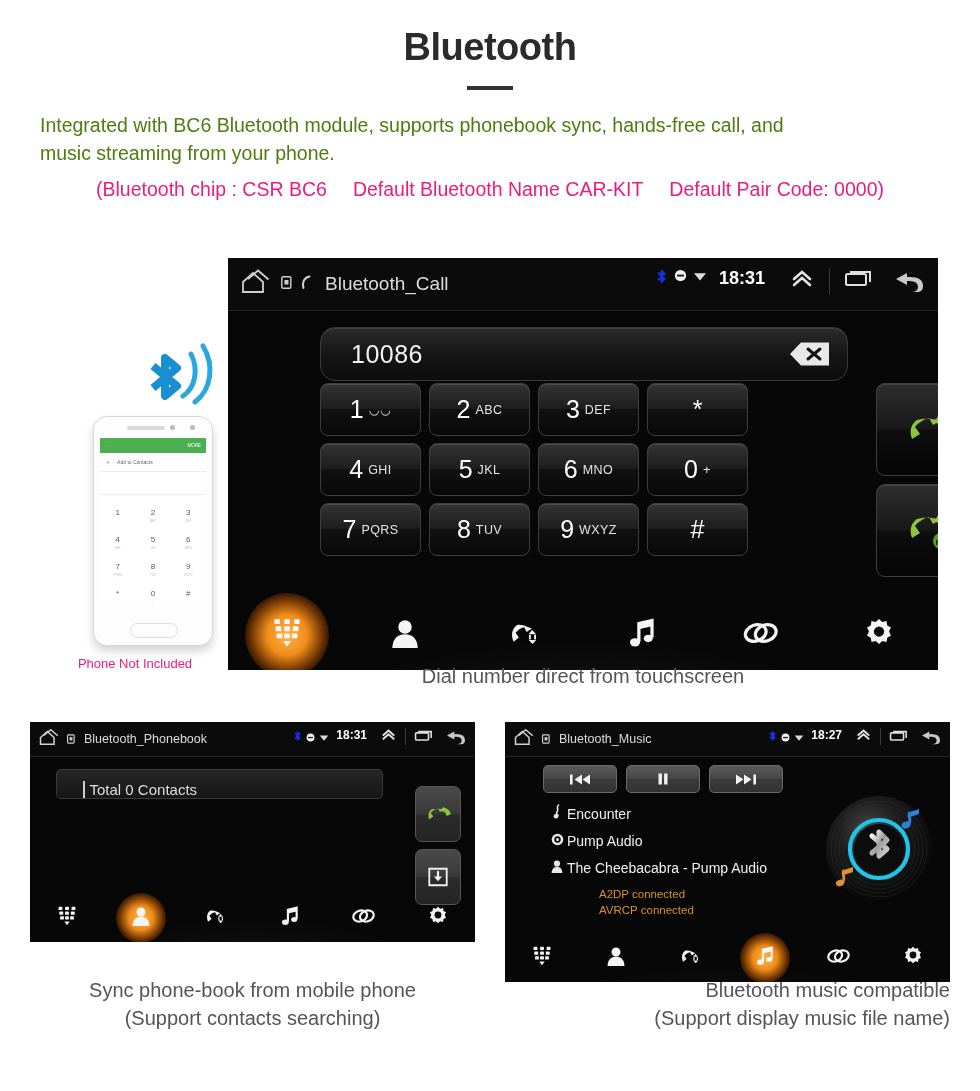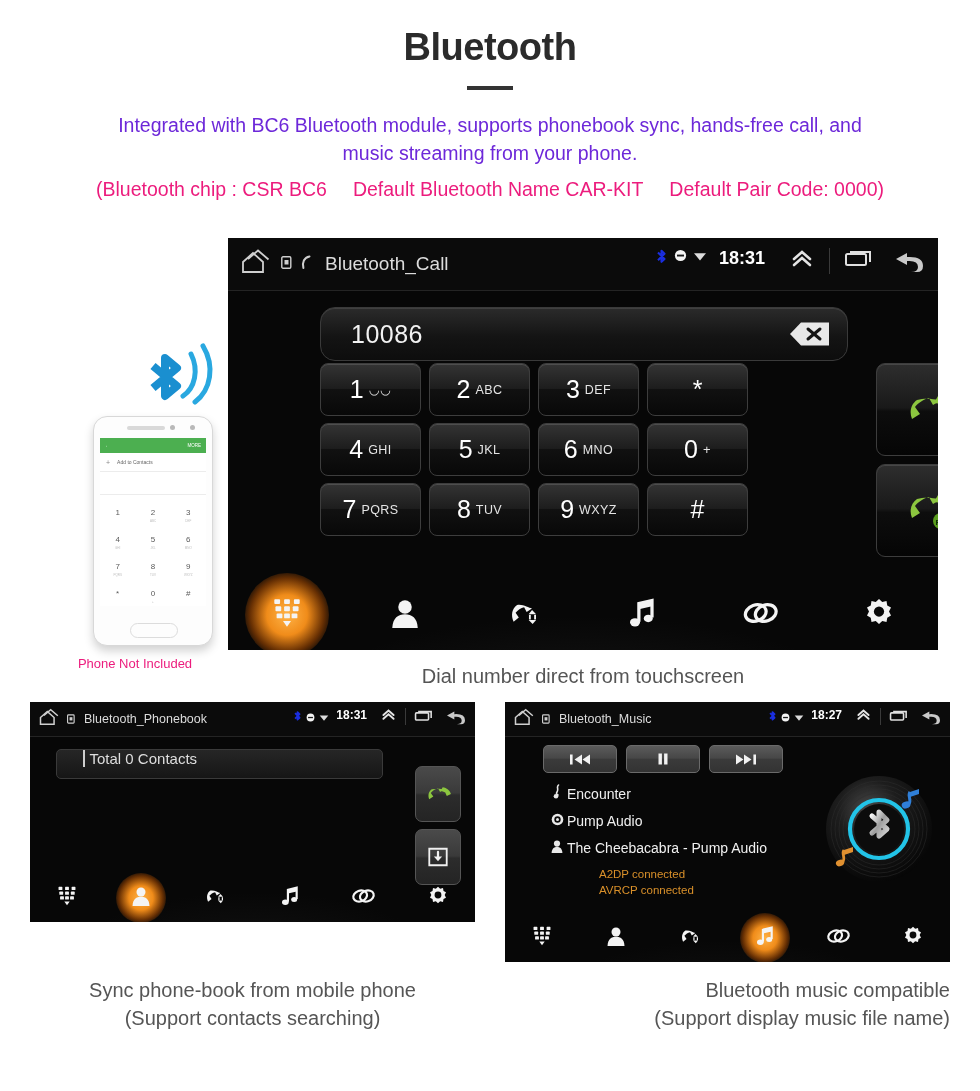--- a/index.html
+++ b/index.html
@@ -23,42 +23,42 @@
     letter-spacing: -0.5px;
     padding-top: 28px;
     line-height: 1.05;
   }
   .title-rule {
     width: 46px; height: 4px;
     background: #333;
     margin: 18px auto 0 auto;
   }
   .intro {
-    text-align: center;
     font-size: 19.5px;
-    color: #6d28d9;
+    color: #4d7c0f;
     line-height: 1.42;
     margin: 22px auto 0 auto;
     width: 900px;
   }
   .pinkline {
     text-align: center;
     color: #ec1c7d;
     font-size: 19.5px;
     margin-top: 11px;
     white-space: nowrap;
   }
   .pinkline .seg { display: inline-block; }
   .pinkline .gap { display: inline-block; width: 26px; }
 
   
   .screen {
     background: #050505;
     position: absolute;
     overflow: hidden;
+    margin-top: 20px;
   }
   .hud-bar {
     display: flex;
     align-items: center;
     background: #0b0b0b;
     border-bottom: 1px solid #242424;
     position: relative;
   }
   .hud-left { display: flex; align-items: center; }
   .hud-title { color: #dcdcdc; }
@@ -216,21 +216,21 @@
       radial-gradient(ellipse 260px 100px at 50% 120%, rgba(110,110,110,0.26) 0%, rgba(50,50,50,0.10) 48%, rgba(0,0,0,0) 74%),
       #070707;
   }
   #pb-screen .hud-bar { height: 34px; padding: 0 8px; }
   #pb-screen .hud-title { font-size: 12.5px; margin-left: 9px; }
   #pb-screen .hud-time { font-size: 12px; margin: 0 7px; }
   .search-field {
     position: absolute; left: 26px; top: 47px; width: 325px; height: 28px;
     background: linear-gradient(#262626, #161616);
     border: 1px solid #3a3a3a; border-radius: 5px;
-    display: flex; align-items: flex-start;
+    display: flex; align-items: flex-end;
   }
   .caret { width: 1.5px; height: 17px; background: #cfcfcf; margin-left: 26px; }
   .search-text { color: #dedede; font-size: 15px; margin-left: 5px; }
   .pb-actions { position: absolute; right: 14px; top: 64px; }
   .pb-btn {
     width: 44px; height: 54px; margin-bottom: 7px;
     background: linear-gradient(#4a4a4a 0%, #3a3a3a 48%, #2c2c2c 52%, #242424 100%);
     border: 1px solid #555; border-radius: 7px;
     display: flex; align-items: center; justify-content: center;
   }

